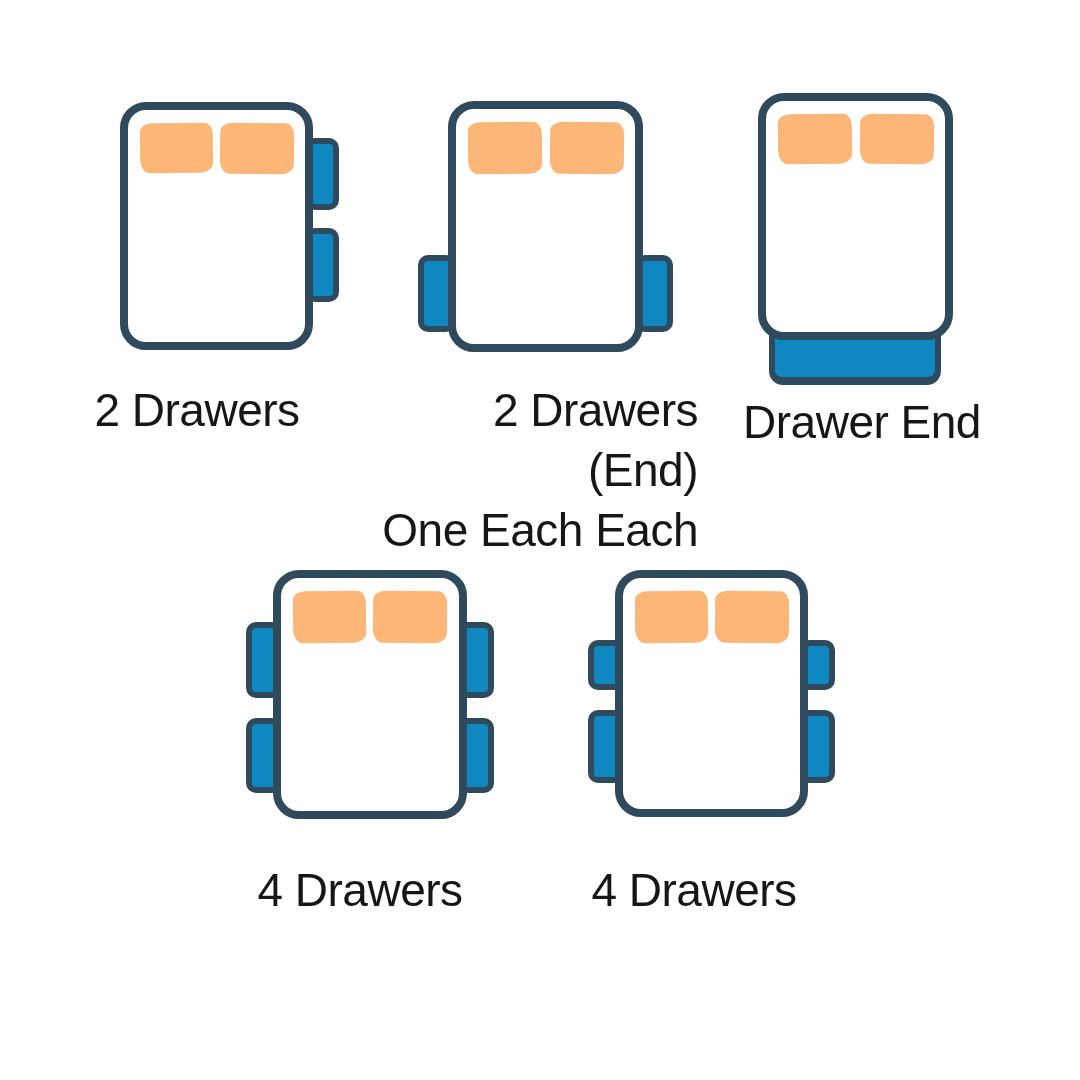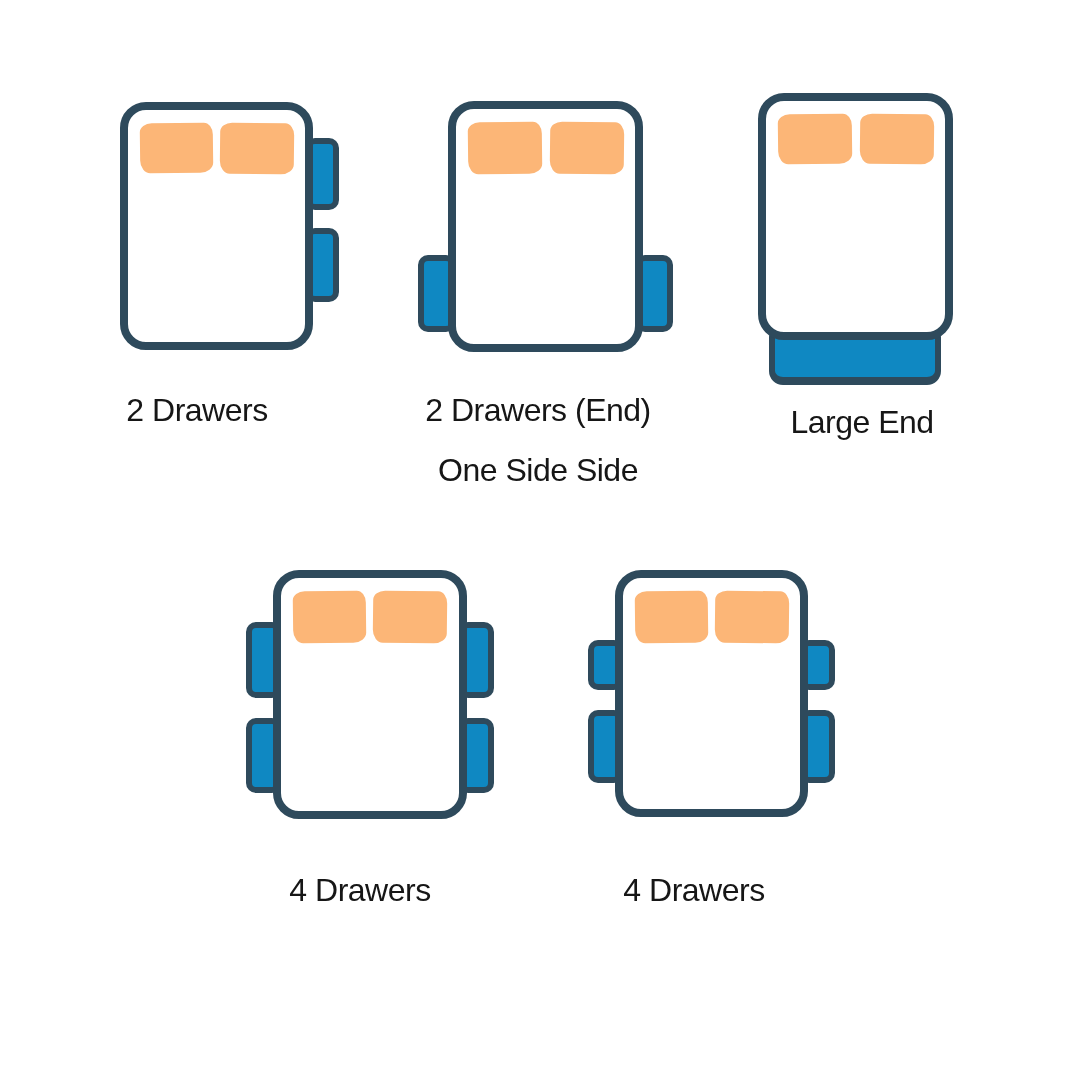--- a/index.html
+++ b/index.html
@@ -35,41 +35,41 @@
     border-radius: 10px;
     z-index: 1;
   }
   .drawer.end {
     border-radius: 8px 8px 14px 14px;
     border-bottom-width: 8px;
   }
   .bed-label {
     position: absolute;
     text-align: center;
-    font-size: 32px;
+    font-size: 46px;
     line-height: 60px;
     letter-spacing: -0.5px;
     color: var(--text, #161616);
   }
 
   
   .bed1 { left: 120px; top: 102px; width: 193px; height: 248px; }
   .bed1 .p1 { left: 12px; top: 13px; width: 73px; height: 50px; }
   .bed1 .p2 { left: 92px; top: 13px; width: 74px; height: 51px; }
   .bed1 .d1 { right: -26px; top: 36px; width: 34px; height: 72px; }
   .bed1 .d2 { right: -26px; top: 126px; width: 34px; height: 74px; }
   .label1 { left: 37px; top: 380px; width: 320px; }
 
   
   .bed2 { left: 448px; top: 101px; width: 195px; height: 251px; }
   .bed2 .p1 { left: 12px; top: 13px; width: 74px; height: 52px; }
   .bed2 .p2 { left: 94px; top: 13px; width: 74px; height: 52px; }
   .bed2 .d1 { left: -30px; top: 154px; width: 38px; height: 77px; }
   .bed2 .d2 { right: -30px; top: 154px; width: 38px; height: 77px; }
-  .label2 { left: 378px; top: 380px; width: 320px; }
+  .label2 { left: 378px; top: 380px; width: 320px; text-align: right; }
 
   
   .bed3 { left: 758px; top: 93px; width: 195px; height: 247px; }
   .bed3 .p1 { left: 12px; top: 13px; width: 74px; height: 50px; }
   .bed3 .p2 { left: 94px; top: 13px; width: 74px; height: 50px; }
   .bed3 .d1 { left: 11px; top: 236px; width: 172px; height: 56px; }
   .label3 { left: 702px; top: 392px; width: 320px; }
 
   
   .bed4 { left: 273px; top: 570px; width: 194px; height: 249px; }
@@ -111,32 +111,32 @@
   <div class="bed bed2">
     <div class="drawer d1"></div>
     <div class="drawer d2"></div>
     <div class="bed-body">
       <div class="pillow p1 tilt-a"></div>
       <div class="pillow p2 tilt-b"></div>
     </div>
   </div>
   <div class="bed-label label2">
     <div>2 Drawers (End)</div>
-    <div>One Side Side</div>
+    <div>One Each Each</div>
   </div>
 
   <div class="bed bed3">
     <div class="drawer end d1"></div>
     <div class="bed-body">
       <div class="pillow p1 tilt-a"></div>
       <div class="pillow p2 tilt-b"></div>
     </div>
   </div>
   <div class="bed-label label3">
-    <div>Large End</div>
+    <div>Drawer End</div>
   </div>
 
   <div class="bed bed4">
     <div class="drawer d1"></div>
     <div class="drawer d2"></div>
     <div class="drawer d3"></div>
     <div class="drawer d4"></div>
     <div class="bed-body">
       <div class="pillow p1 tilt-a"></div>
       <div class="pillow p2 tilt-b"></div>

